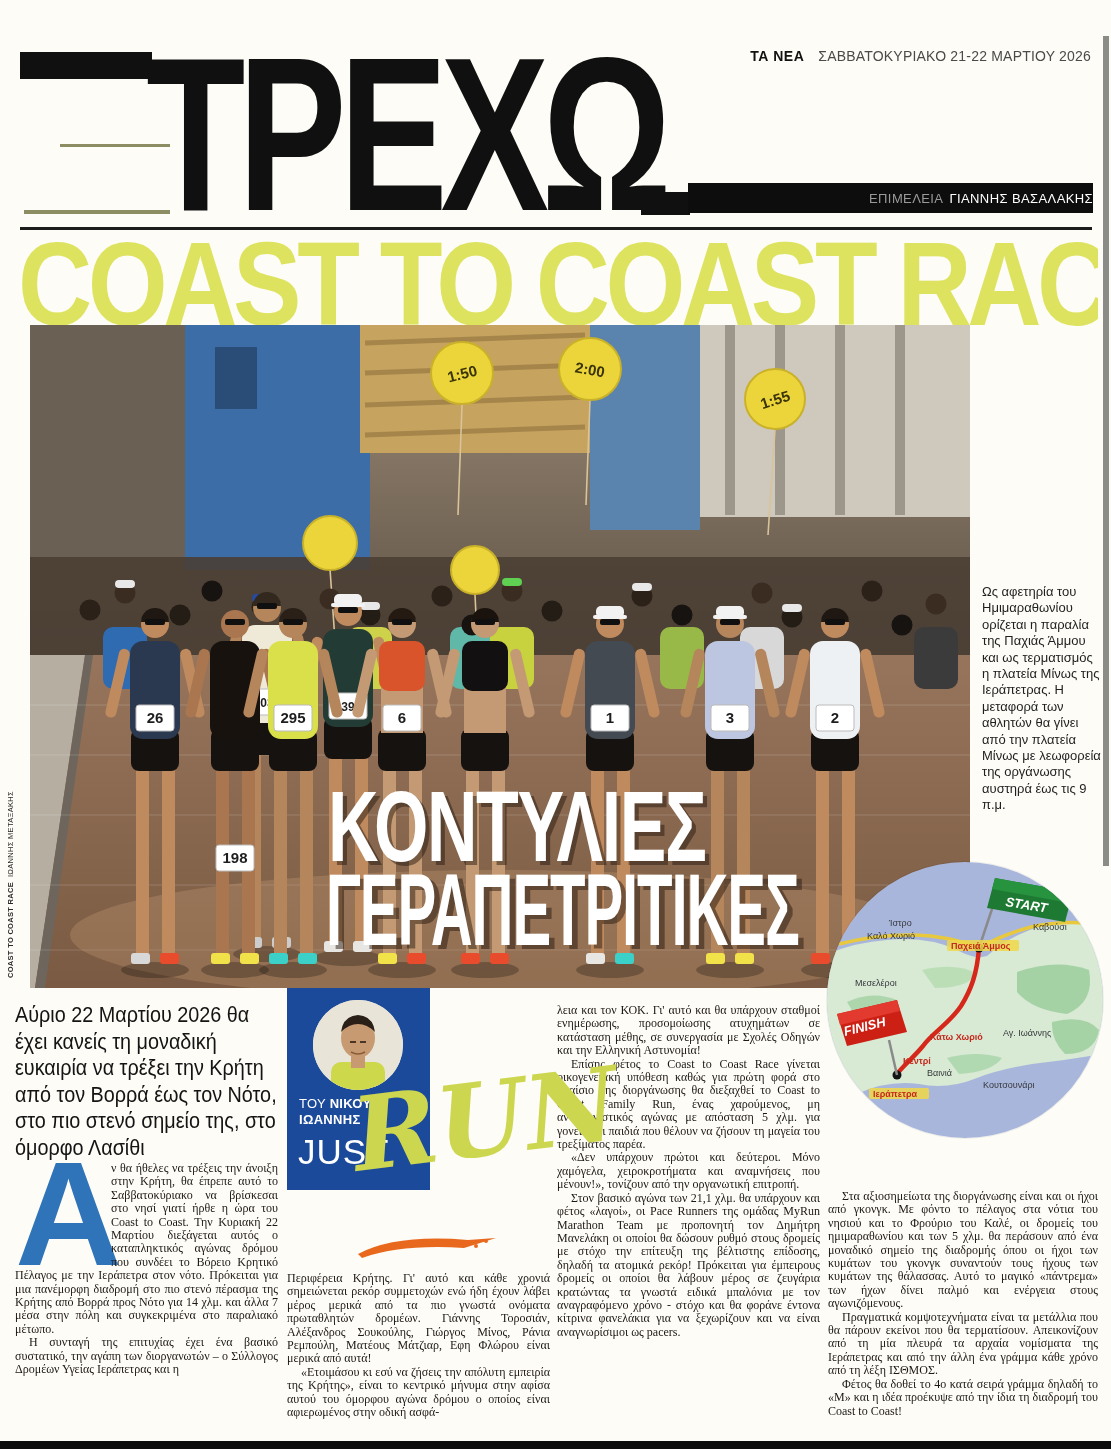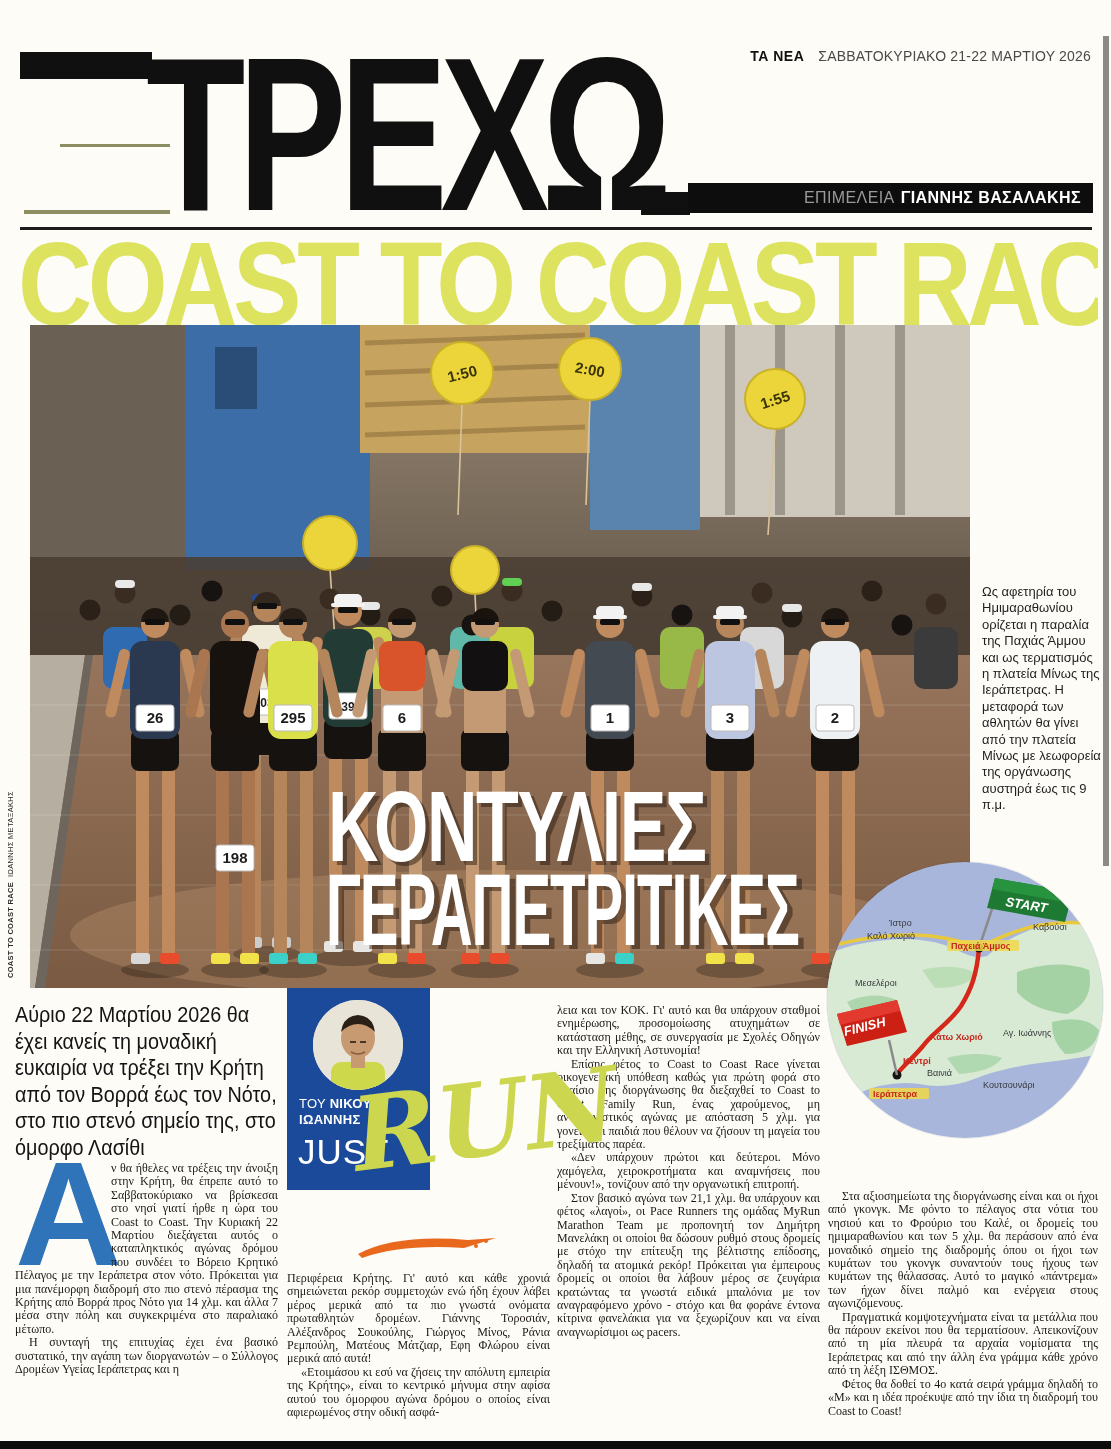--- a/index.html
+++ b/index.html
@@ -8,24 +8,24 @@
   .abs{position:absolute;}
   
   #paper-line{position:absolute;top:48px;right:20px;font-size:14px;color:#4a4a4a;letter-spacing:.2px;}
   #paper-line b{color:#111;margin-right:14px;letter-spacing:.5px;text-align:center;}
   
   #mast-bar{position:absolute;left:20px;top:52px;width:132px;height:27px;background:#101010;}
   #mast-underscore{position:absolute;left:641px;top:192px;width:49px;height:23px;background:#101010;}
   .mast-line{position:absolute;background:#8d8d64;height:3px;}
   #rule-under-mast{position:absolute;left:20px;top:227px;width:1072px;height:3px;background:#1c1c1c;}
   #editor-bar{position:absolute;left:688px;top:183px;width:405px;height:30px;background:#0d0d0d;color:#fff;
-              display:flex;align-items:center;justify-content:flex-end;padding-right:12px;box-sizing:border-box;
-              font-size:16px;letter-spacing:.4px;}
+              display:flex;align-items:center;justify-content:flex-end;box-sizing:border-box;
+              font-size:13px;letter-spacing:.4px;}
   #editor-bar .lbl{color:#9a9a9a;margin-right:6px;font-weight:400;}
-  #editor-bar .nm{font-weight:bold;}
+  #editor-bar .nm{font-weight:normal;}
   
   #photo{position:absolute;left:30px;top:325px;width:940px;height:663px;overflow:hidden;background:#8f7f6d;}
   .overlay-headline{position:absolute;pointer-events:none;}
   
   #caption{position:absolute;left:982px;top:584px;width:120px;font-size:13px;line-height:16.4px;color:#1f1f1f;}
   
   #map-wrap{position:absolute;left:827px;top:862px;width:276px;height:276px;border-radius:50%;overflow:hidden;
             box-shadow:0 0 0 1px rgba(0,0,0,.06);}
   .ml{font:9px "Liberation Sans",sans-serif;fill:#35383c;}
   .mlr{font:bold 9px "Liberation Sans",sans-serif;fill:#c5291d;}

